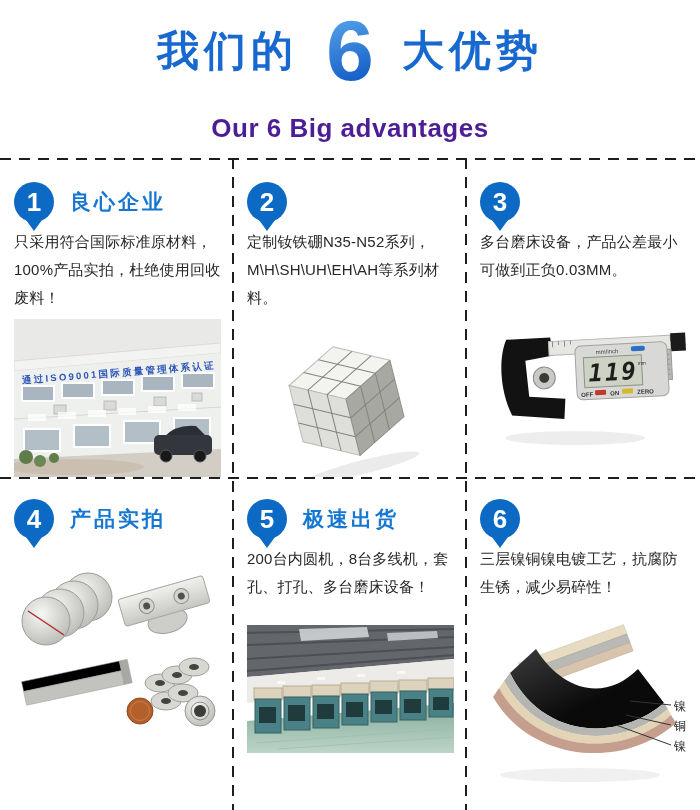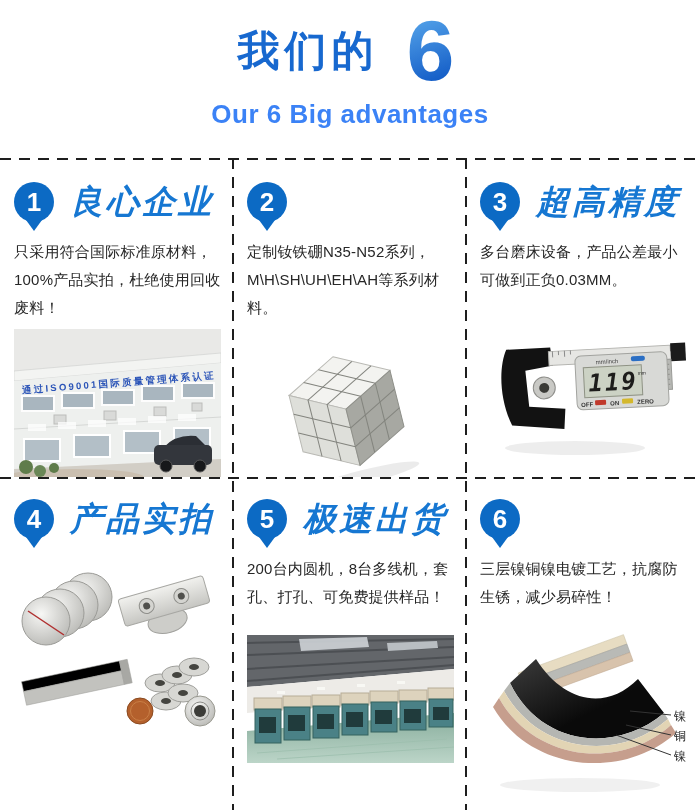--- a/index.html
+++ b/index.html
@@ -5,52 +5,53 @@
   html,body{margin:0;padding:0;background:#fff;}
   .page{position:relative;width:700px;height:810px;overflow:hidden;background:#fff;
         font-family:"Liberation Sans","DejaVu Sans",sans-serif;}
   
   .header{padding-top:12px;text-align:center;}
   .title-row{display:flex;justify-content:center;align-items:center;gap:20px;}
   .t-cn{font-size:42px;font-weight:800;color:#1768cf;letter-spacing:5px;}
   .t-six{font-size:86px;font-weight:800;line-height:.9;padding:0 8px;
          background:linear-gradient(160deg,#5aa9ec 5%,#0e57c4 90%);
          -webkit-background-clip:text;background-clip:text;color:transparent;}
-  .subtitle{margin-top:10px;font-size:26px;font-weight:700;color:#3b82f6;letter-spacing:.5px;}
+  .subtitle{margin-top:24px;font-size:26px;font-weight:700;color:#4c1d95;letter-spacing:.5px;}
   
   .hline{position:absolute;left:0;width:700px;height:2px;
          background:repeating-linear-gradient(90deg,#1e1e1e 0 11px,transparent 11px 19px);}
   .vline{position:absolute;top:158px;width:2px;height:652px;
          background:repeating-linear-gradient(180deg,#1e1e1e 0 11px,transparent 11px 19px);}
   
   .grid{position:absolute;top:160px;left:0;width:700px;height:650px;display:grid;
         grid-template-columns:233px 233px 234px;grid-template-rows:317px 333px;}
   .card{box-sizing:border-box;padding:16px 10px 0 14px;overflow:hidden;}
   .card-head{display:flex;align-items:center;gap:16px;height:52px;}
   .badge{position:relative;width:40px;height:40px;border-radius:50%;background:#0c6ac4;
          color:#fff;font-size:26px;font-weight:700;display:flex;align-items:center;
          justify-content:center;flex:0 0 auto;}
   .badge::after{content:"";position:absolute;left:50%;bottom:-9px;transform:translateX(-50%);
          width:0;height:0;border-left:8px solid transparent;border-right:8px solid transparent;
          border-top:11px solid #0c6ac4;}
-  .card-title{font-size:33px;font-weight:700;color:#1677d2;letter-spacing:3px;white-space:nowrap;font-style:italic;}
-  .card-desc{margin-top:10px;font-size:15px;line-height:1.85;color:#272727;letter-spacing:.2px;}
+  .card-title{font-size:21px;font-weight:700;color:#1677d2;letter-spacing:3px;white-space:nowrap;}
+  .card-desc{font-size:15px;line-height:1.85;color:#272727;letter-spacing:.2px;}
   .card-img{margin-top:8px;display:block;}
   .img-c5{margin-top:24px;}
   .lcd{font-family:"DejaVu Sans Mono","Liberation Mono",monospace;font-weight:bold;font-style:italic;}
 </style>
 </head>
 <body>
 
 <div class="page">
 
   <div class="header">
     <div class="title-row">
       <span class="t-cn">我们的</span>
       <span class="t-six">6</span>
+      <span class="t-cn">大优势</span>
     </div>
     <div class="subtitle">Our 6 Big advantages</div>
   </div>
 
   <div class="hline" style="top:158px"></div>
   <div class="hline" style="top:477px"></div>
   <div class="vline" style="left:232px"></div>
   <div class="vline" style="left:465px"></div>
 
   <div class="grid">
@@ -137,21 +138,20 @@
             <line x1="0" y1="15.3" x2="52" y2="-11.7"></line>
             <line x1="0" y1="34.7" x2="52" y2="7.7"></line>
           </g>
         </g>
       </svg>
     </div>
 
     <div class="card">
       <div class="card-head">
         <div class="badge">3</div>
-        <div class="card-title">超高精度</div>
       </div>
       <div class="card-desc">多台磨床设备，产品公差最小可做到正负0.03MM。</div>
       <svg class="card-img" width="207" height="162" viewBox="0 0 207 162">
         <rect x="0" y="0" width="207" height="162" fill="#ffffff"></rect>
         <ellipse cx="95" cy="146" rx="70" ry="7" fill="rgba(0,0,0,0.07)"></ellipse>
         <g transform="rotate(-3 100 80)">
           <path d="M28,44 C20,60 18,92 30,120 L82,126 L84,106 L48,102 L46,66 L74,62 L72,44 Z" fill="#121212"></path>
           <circle cx="64" cy="84" r="11" fill="#c9c9c5" stroke="#8e8e8a"></circle>
           <circle cx="64" cy="84" r="5" fill="#3a3a36"></circle>
           <rect x="70" y="48" width="130" height="14" fill="#e6e6e3" stroke="#b3b3af"></rect>
@@ -246,21 +246,21 @@
           <circle cx="186" cy="158" r="6" fill="#3c3c38"></circle>
         </g>
       </svg>
     </div>
 
     <div class="card">
       <div class="card-head">
         <div class="badge">5</div>
         <div class="card-title">极速出货</div>
       </div>
-      <div class="card-desc">200台内圆机，8台多线机，套孔、打孔、可免费提供样品！</div>
+      <div class="card-desc">200台内圆机，8台多线机，套孔、打孔、多台磨床设备！</div>
       <svg class="card-img img-c5" width="207" height="128" viewBox="0 0 207 128">
         <defs>
           <linearGradient id="floorG" x1="0" y1="0" x2="0" y2="1">
             <stop offset="0%" stop-color="#86ac9b"></stop>
               <stop offset="100%" stop-color="#bcd5c8"></stop>
           </linearGradient>
         </defs>
         <rect x="0" y="0" width="207" height="128" fill="#ffffff"></rect>
         <polygon points="0,0 207,0 207,34 0,52" fill="#63666a"></polygon>
         <g stroke="#4c4f53" stroke-width="2">

